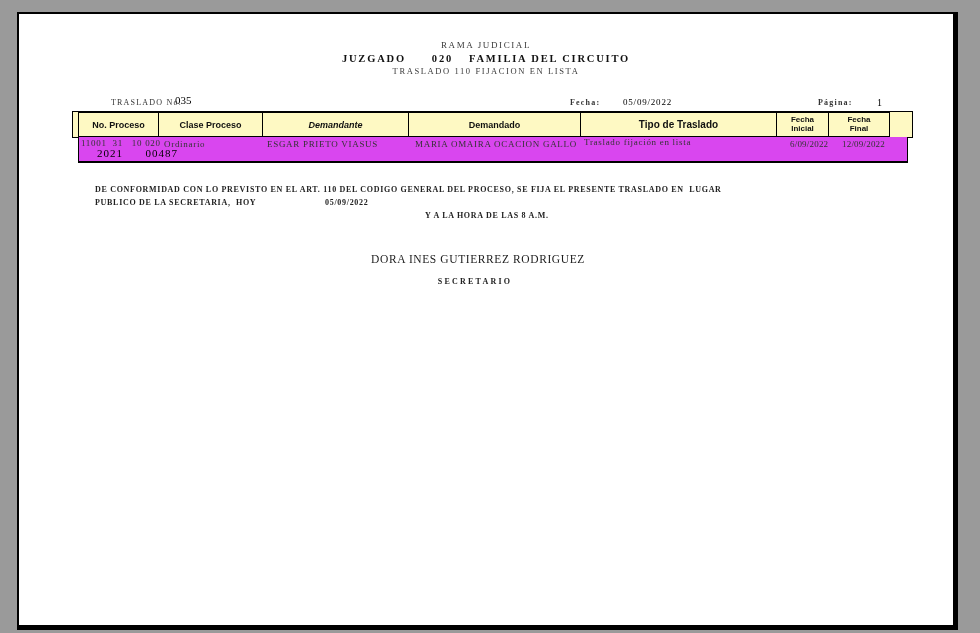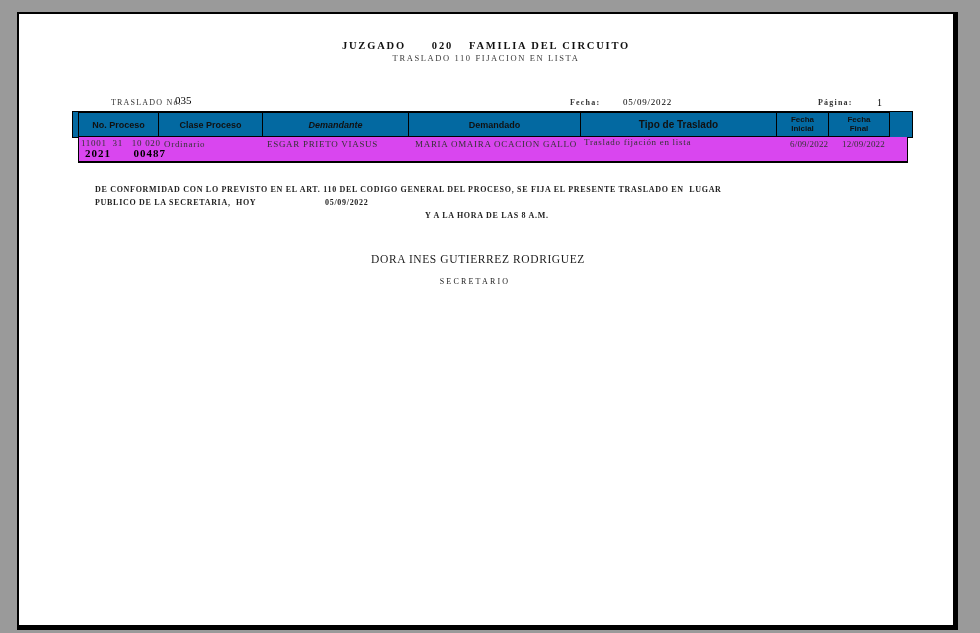--- a/index.html
+++ b/index.html
@@ -23,49 +23,50 @@
   .court-line .gap2{display:inline-block;width:16px;}
   .sub-line{font-size:8.5px;letter-spacing:1.6px;line-height:13px;color:#3a3a3a;}
   
   .meta-label{font-size:8px;letter-spacing:1.2px;color:#333;}
   .meta-label.bold{font-weight:bold;}
   .meta-value{font-weight:normal;color:#000;}
   
   .thead-band{
     position:absolute;left:53px;top:97px;width:841px;height:27px;
     box-sizing:border-box;border:1px solid #000;
-    display:flex;align-items:stretch;padding-left:5px;background:#0369a1;
+    display:flex;align-items:stretch;padding-left:5px;background:#fef9c3;
   }
   .hcell{
     box-sizing:border-box;border:1px solid #000;margin-left:-1px;
     display:flex;flex-direction:column;align-items:center;justify-content:center;
     font-family:"Liberation Sans", sans-serif;font-weight:bold;font-size:9px;color:#111;
     line-height:10px;text-align:center;
   }
   .hcell.first{margin-left:0;}
   .hcell.small{font-size:8px;line-height:8.5px;}
   .row-box{
     position:absolute;left:59px;top:123px;width:830px;height:26px;
     box-sizing:border-box;background:#d946ef;
     border-left:1px solid #000;border-right:1px solid #000;border-bottom:2.5px solid #000;
   }
   .drt{position:absolute;white-space:pre;font-size:9px;letter-spacing:0.7px;color:#333;}
-  .drt.bold2{font-weight:bold;font-size:11px;letter-spacing:1px;color:#000;}
+  .drt.bold2{font-weight:normal;font-size:11px;letter-spacing:1px;color:#000;margin-left:12px;}
   
   .notice{font-size:8px;font-weight:bold;letter-spacing:0.7px;color:#222;}
   
   .sig-name{font-size:11.5px;letter-spacing:0.6px;color:#1c1c1c;}
-  .sig-title{font-size:8px;font-weight:normal;letter-spacing:2.2px;color:#222;}
+  .sig-title{font-size:8px;font-weight:bold;letter-spacing:2.2px;color:#222;}
 </style>
 </head>
 <body>
 
 <div class="page">
 
   <div class="doc-heading">
+    <div class="h-line">RAMA  JUDICIAL</div>
     <div class="court-line"><span>JUZGADO</span><span class="gap1"></span><span>020</span><span class="gap2"></span><span>FAMILIA DEL CIRCUITO</span></div>
     <div class="sub-line">TRASLADO  110  FIJACION  EN  LISTA</div>
   </div>
 
   <div class="abs meta-label" style="left:92px;top:84px;">TRASLADO No.</div>
   <div class="abs meta-value" style="left:156px;top:80px;font-size:11px;">035</div>
   <div class="abs meta-label bold" style="left:551px;top:84px;">Fecha:</div>
   <div class="abs meta-value" style="left:604px;top:83px;font-size:9px;letter-spacing:0.8px;">05/09/2022</div>
   <div class="abs meta-label bold" style="left:799px;top:84px;">Página:</div>
   <div class="abs meta-value" style="left:858px;top:83px;font-size:10px;">1</div>

